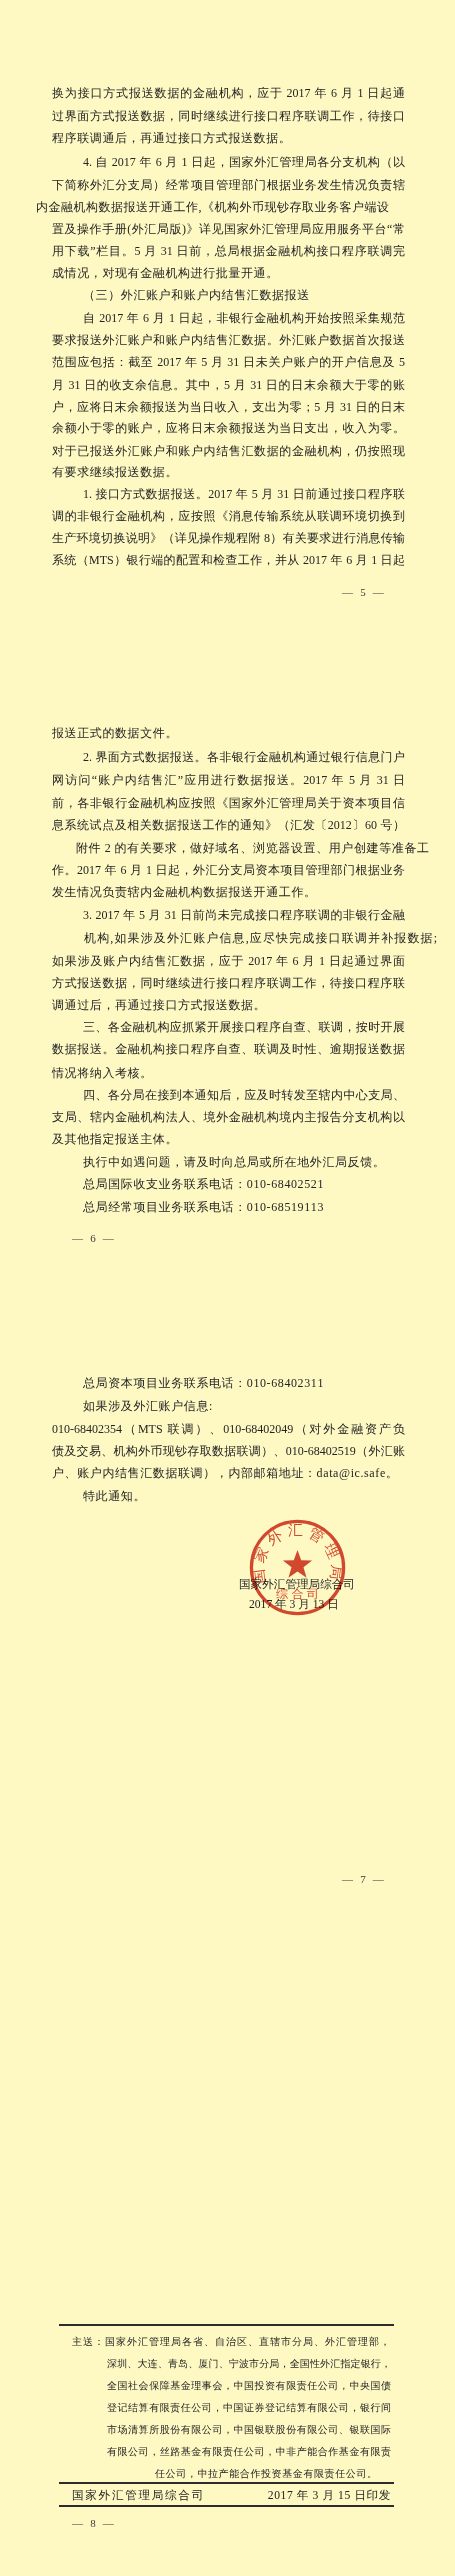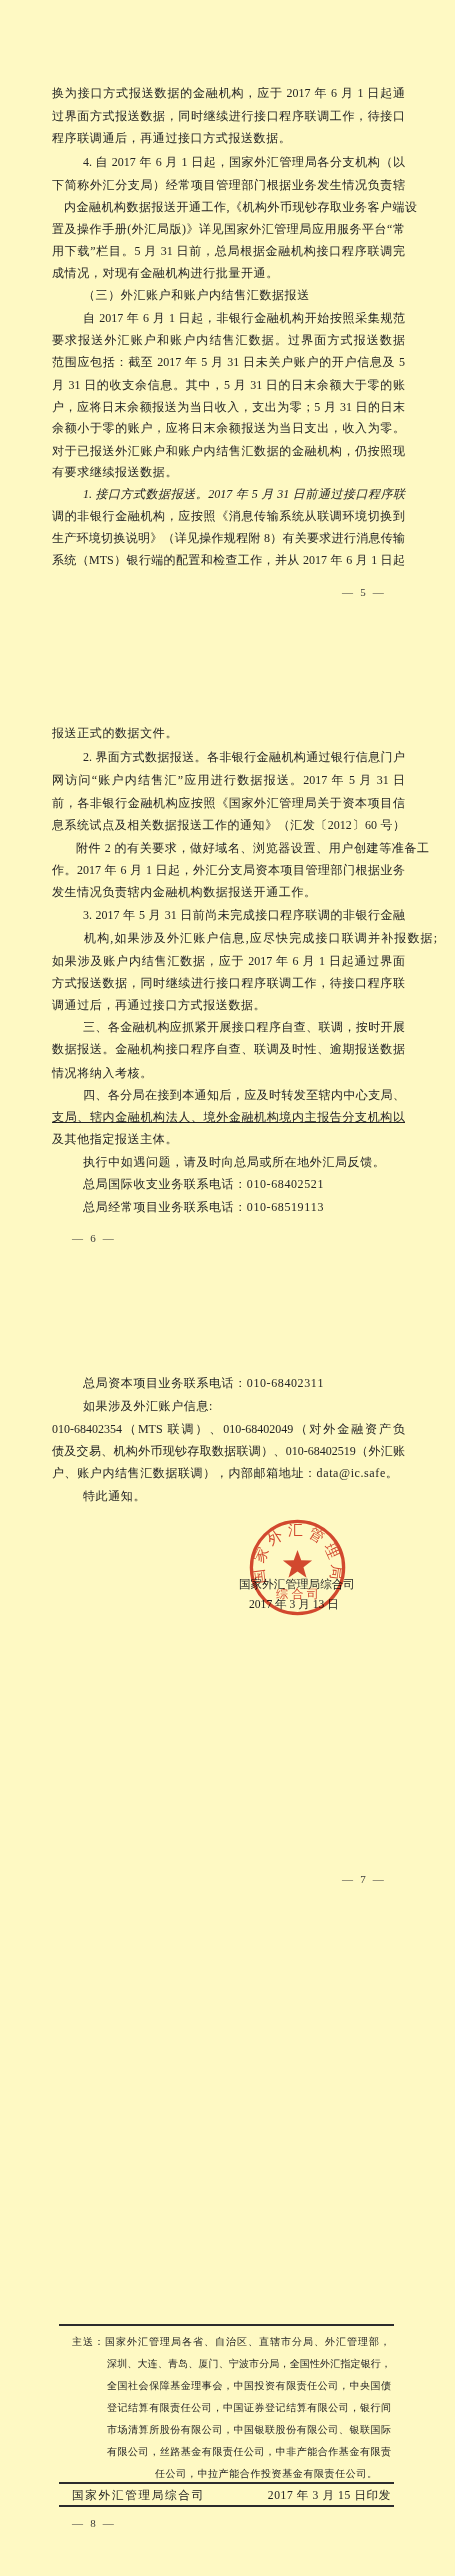--- a/index.html
+++ b/index.html
@@ -62,34 +62,34 @@
 <body>
 
 <div class="doc">
 
   <div>
       <div class="line j" style="left: 52px; top: 84px; width: 353px;">换为接口方式报送数据的金融机构，应于 2017 年 6 月 1 日起通</div>
       <div class="line j" style="left: 52px; top: 107px; width: 353px;">过界面方式报送数据，同时继续进行接口程序联调工作，待接口</div>
       <div class="line" style="left: 52px; top: 129px;">程序联调通后，再通过接口方式报送数据。</div>
       <div class="line j" style="left: 83px; top: 153px; width: 322px;">4. 自 2017 年 6 月 1 日起，国家外汇管理局各分支机构（以</div>
       <div class="line j" style="left: 52px; top: 176px; width: 353px;">下简称外汇分支局）经常项目管理部门根据业务发生情况负责辖</div>
-      <div class="line j" style="left: 64px; top: 198px; width: 353px;">内金融机构数据报送开通工作,《机构外币现钞存取业务客户端设</div>
+      <div class="line j" style="left: 36px; top: 198px; width: 353px;">内金融机构数据报送开通工作,《机构外币现钞存取业务客户端设</div>
       <div class="line j" style="left: 52px; top: 220px; width: 353px;">置及操作手册(外汇局版)》详见国家外汇管理局应用服务平台“常</div>
       <div class="line j" style="left: 52px; top: 242px; width: 353px;">用下载”栏目。5 月 31 日前，总局根据金融机构接口程序联调完</div>
       <div class="line" style="left: 52px; top: 264px;">成情况，对现有金融机构进行批量开通。</div>
       <div class="line" style="left: 83px; top: 286px; text-align: center;">（三）外汇账户和账户内结售汇数据报送</div>
       <div class="line j" style="left: 83px; top: 309px; width: 322px;">自 2017 年 6 月 1 日起，非银行金融机构开始按照采集规范</div>
-      <div class="line j" style="left: 52px; top: 331px; width: 353px;">要求报送外汇账户和账户内结售汇数据。过界面方式报送数据</div>
+      <div class="line j" style="left: 52px; top: 331px; width: 353px;">要求报送外汇账户和账户内结售汇数据。外汇账户数据首次报送</div>
       <div class="line j" style="left: 52px; top: 353px; width: 353px;">范围应包括：截至 2017 年 5 月 31 日未关户账户的开户信息及 5</div>
       <div class="line j" style="left: 52px; top: 376px; width: 353px;">月 31 日的收支余信息。其中，5 月 31 日的日末余额大于零的账</div>
       <div class="line j" style="left: 52px; top: 398px; width: 353px;">户，应将日末余额报送为当日收入，支出为零；5 月 31 日的日末</div>
       <div class="line j" style="left: 52px; top: 419px; width: 353px;">余额小于零的账户，应将日末余额报送为当日支出，收入为零。</div>
       <div class="line j" style="left: 52px; top: 442px; width: 353px;">对于已报送外汇账户和账户内结售汇数据的金融机构，仍按照现</div>
       <div class="line" style="left: 52px; top: 463px;">有要求继续报送数据。</div>
-      <div class="line j" style="left: 83px; top: 485px; width: 322px; font-style: italic;">1. 接口方式数据报送。2017 年 5 月 31 日前通过接口程序联</div>
+      <div class="line j" style="left: 83px; top: 485px; width: 322px;">1. 接口方式数据报送。2017 年 5 月 31 日前通过接口程序联</div>
       <div class="line j" style="left: 52px; top: 507px; width: 353px;">调的非银行金融机构，应按照《消息传输系统从联调环境切换到</div>
       <div class="line j" style="left: 52px; top: 529px; width: 353px;">生产环境切换说明》（详见操作规程附 8）有关要求进行消息传输</div>
       <div class="line j" style="left: 52px; top: 551px; width: 353px;">系统（MTS）银行端的配置和检查工作，并从 2017 年 6 月 1 日起</div>
       <div class="line pageno" style="left: 342px; top: 583px;">— 5 —</div>
     </div>
   <div>
       <div class="line" style="left: 52px; top: 724px;">报送正式的数据文件。</div>
       <div class="line j" style="left: 83px; top: 748px; width: 322px;">2. 界面方式数据报送。各非银行金融机构通过银行信息门户</div>
       <div class="line j" style="left: 52px; top: 771px; width: 353px;">网访问“账户内结售汇”应用进行数据报送。2017 年 5 月 31 日</div>
       <div class="line j" style="left: 52px; top: 794px; width: 353px;">前，各非银行金融机构应按照《国家外汇管理局关于资本项目信</div>
@@ -99,21 +99,21 @@
       <div class="line" style="left: 52px; top: 883px;">发生情况负责辖内金融机构数据报送开通工作。</div>
       <div class="line j" style="left: 83px; top: 906px; width: 322px;">3. 2017 年 5 月 31 日前尚未完成接口程序联调的非银行金融</div>
       <div class="line j" style="left: 52px; top: 929px; width: 353px; margin-left: 32px;">机构,如果涉及外汇账户信息,应尽快完成接口联调并补报数据;</div>
       <div class="line j" style="left: 52px; top: 952px; width: 353px;">如果涉及账户内结售汇数据，应于 2017 年 6 月 1 日起通过界面</div>
       <div class="line j" style="left: 52px; top: 974px; width: 353px;">方式报送数据，同时继续进行接口程序联调工作，待接口程序联</div>
       <div class="line" style="left: 52px; top: 996px;">调通过后，再通过接口方式报送数据。</div>
       <div class="line j" style="left: 83px; top: 1018px; width: 322px;">三、各金融机构应抓紧开展接口程序自查、联调，按时开展</div>
       <div class="line j" style="left: 52px; top: 1040px; width: 353px;">数据报送。金融机构接口程序自查、联调及时性、逾期报送数据</div>
       <div class="line" style="left: 52px; top: 1064px;">情况将纳入考核。</div>
       <div class="line j" style="left: 83px; top: 1086px; width: 322px;">四、各分局在接到本通知后，应及时转发至辖内中心支局、</div>
-      <div class="line j" style="left: 52px; top: 1108px; width: 353px; text-decoration: underline;">支局、辖内金融机构法人、境外金融机构境内主报告分支机构以</div>
+      <div class="line j" style="left: 52px; top: 1108px; width: 353px;">支局、辖内金融机构法人、境外金融机构境内主报告分支机构以</div>
       <div class="line" style="left: 52px; top: 1130px;">及其他指定报送主体。</div>
       <div class="line" style="left: 83px; top: 1153px;">执行中如遇问题，请及时向总局或所在地外汇局反馈。</div>
       <div class="line" style="left: 83px; top: 1175px;">总局国际收支业务联系电话：010-68402521</div>
       <div class="line" style="left: 83px; top: 1198px;">总局经常项目业务联系电话：010-68519113</div>
       <div class="line pageno" style="left: 72px; top: 1229px;">— 6 —</div>
     </div>
   <div>
       <div class="line" style="left: 83px; top: 1374px;">总局资本项目业务联系电话：010-68402311</div>
       <div class="line" style="left: 83px; top: 1397px;">如果涉及外汇账户信息:</div>
       <div class="line j" style="left: 52px; top: 1420px; width: 353px;">010-68402354（MTS 联调）、010-68402049（对外金融资产负</div>

